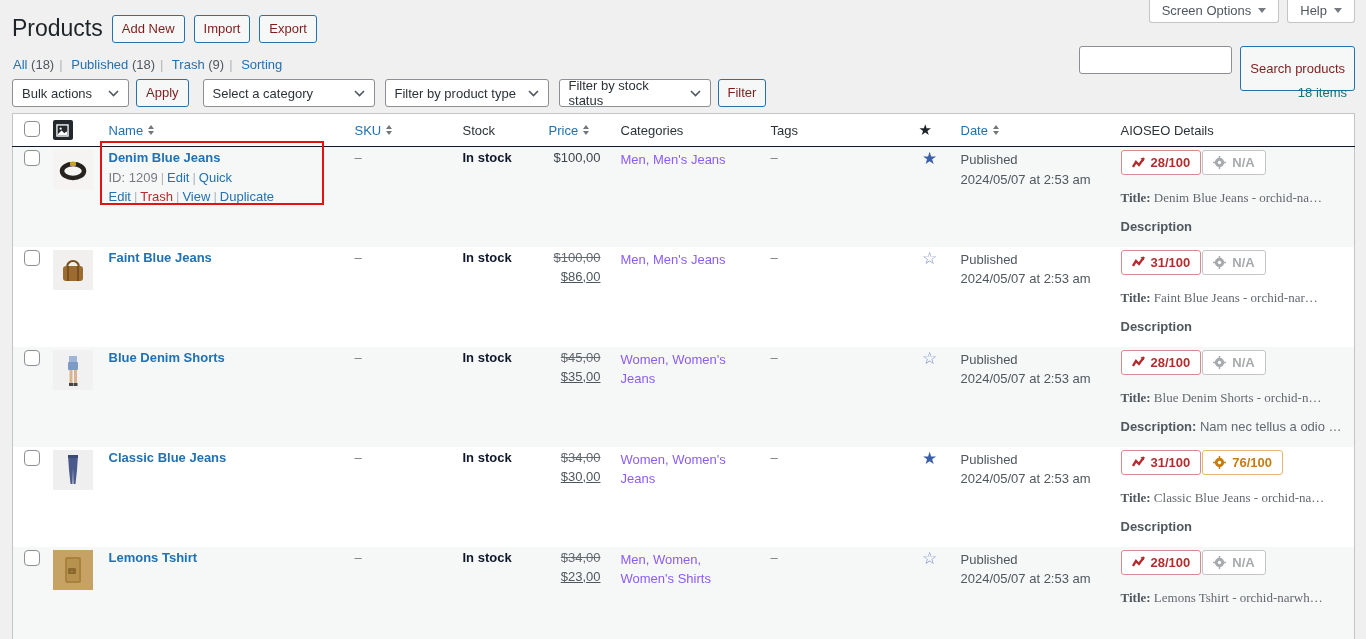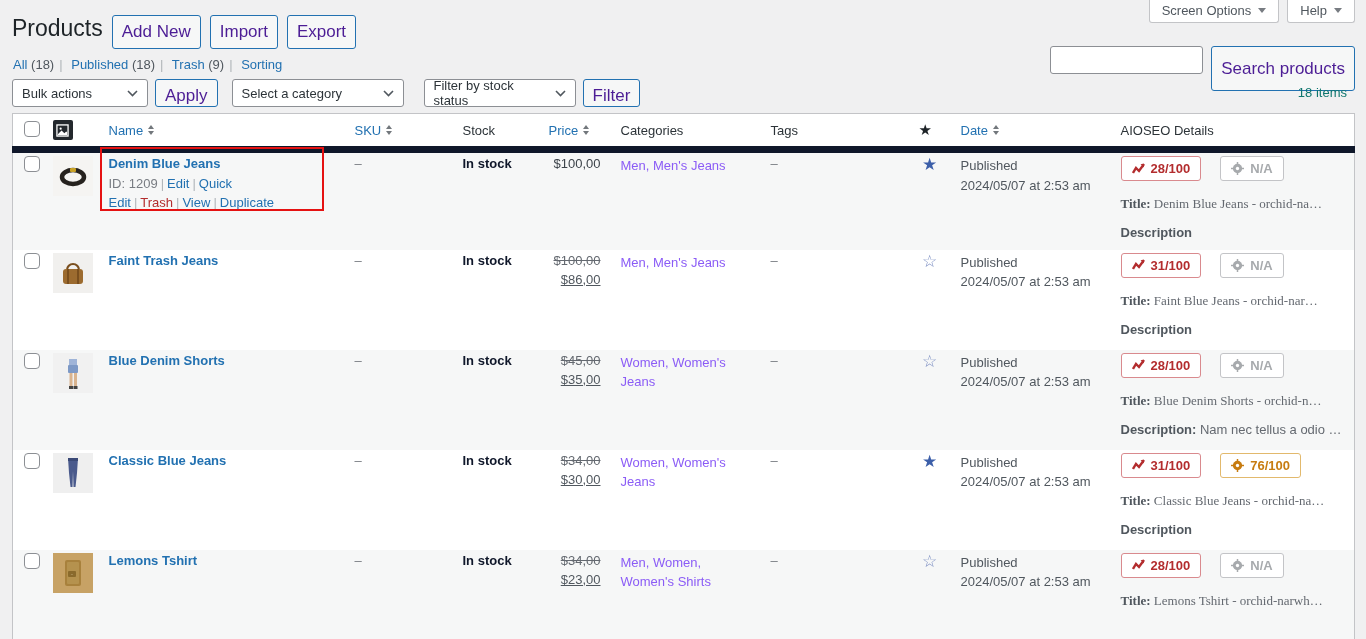--- a/index.html
+++ b/index.html
@@ -18,22 +18,22 @@
   .screen-tab {
     background:#fff; border:1px solid #c3c4c7; border-top:none; border-radius:0 0 3px 3px;
     color:#50575e; padding:3px 12px 4px; display:inline-flex; align-items:center; gap:7px;
   }
   .caret-down { width:0; height:0; border-left:4px solid transparent; border-right:4px solid transparent; border-top:5px solid #787c82; }
 
   
   .title-row { position:absolute; top:15px; left:12px; display:flex; align-items:flex-start; }
   .page-title { font-size:23px; font-weight:400; color:#1d2327; margin:0; line-height:1.2; }
   .btn {
-    background:#f6f7f7; border:1px solid #2271b1; color:#4c1d95; border-radius:3px;
-    padding:3px 9px; font-size:17px; display:inline-block; line-height:1.5; cursor:pointer;
+    background:#f6f7f7; border:1px solid #2271b1; color:#7f1d1d; border-radius:3px;
+    padding:3px 9px; font-size:13px; display:inline-block; line-height:1.5; cursor:pointer;
     font-family:"Liberation Sans",sans-serif;
   }
   .title-row .btn { margin-left:9px; }
 
   .views { position:absolute; top:57px; left:13px; color:#646970; }
   .views a { color:#2271b1; }
   .views .cnt { color:#50575e; }
   .sep { color:#b0b5b9; margin:0 5px; }
   .sep::before { content:"|"; }
 
@@ -54,21 +54,21 @@
   .items-count { position:absolute; top:85px; right:19px; color:#0f766e; }
 
   
   .list-table {
     position:absolute; top:113px; left:12px; width:1343px;
     border-collapse:collapse; table-layout:fixed; background:#fff;
     border:1px solid #c3c4c7;
   }
   .list-table th {
     text-align:left; font-weight:400; color:#2c3338; padding:6px 10px; height:27px;
-    border-bottom:7px solid #0f172a; background:#fff; vertical-align:middle;
+    border-bottom:1px solid #0f172a; background:#fff; vertical-align:middle;
   }
   .list-table th a { color:#2271b1; display:inline-flex; align-items:center; gap:5px; }
   .list-table td { vertical-align:top; padding:3px 10px; }
   tr.stripe td { background:#f6f7f7; }
   tr.product-row { height:100px; }
 
   .sort-arrows { display:inline-flex; flex-direction:column; align-items:center; }
   .a-up { width:0;height:0;border-left:3.5px solid transparent;border-right:3.5px solid transparent;border-bottom:4px solid #72777c; margin-bottom:2px;}
   .a-down{ width:0;height:0;border-left:3.5px solid transparent;border-right:3.5px solid transparent;border-top:4px solid #72777c;}
 
@@ -94,21 +94,21 @@
   .price-ins { color:#50575e; text-decoration:underline; display:block; margin-top:4px; }
   .cat-links { color:#8b5cf6; line-height:1.5; }
   .col-star { text-align:center; }
   .star { font-size:17px; line-height:1; cursor:pointer; }
   .star-on::before { content:"★"; color:#3c5fa9; }
   .star-off::before { content:"☆"; color:#7d8fc3; }
   th .star-head { color:#1d2327; font-size:15px; }
 
   .date-cell { color:#50575e; line-height:1.5; }
 
-  .seo-badges { display:flex; gap:19px; }
+  .seo-badges { display:flex; gap:1px; }
   .badge {
     display:inline-flex; align-items:center; gap:6px; background:#fff;
     border-radius:3px; padding:4px 10px; font-weight:700; cursor:pointer;
   }
   .badge-red { border:1px solid #d98a8e; color:#b32d2e; }
   .badge-gray { border:1px solid #c3c4c7; color:#a7aaad; }
   .badge-orange { border:1px solid #e2b96d; color:#c77c11; }
   .seo-title { margin:15px 0 0; color:#646970;font-family:Liberation Serif, serif; }
   .seo-title strong, .seo-desc strong { color:#50575e; }
   .seo-desc { margin:13px 0 0; color:#646970; }
@@ -140,35 +140,41 @@
   <a><span>Trash</span> <span class="cnt">(9)</span></a><span class="sep"></span>
   <a><span>Sorting</span></a>
 </div>
 
 <div class="search-row">
   <input class="search-input" type="text" style="">
   <button class="btn">Search products</button>
 </div>
 
 <div class="toolbar">
-  <div class="select" style="width:136px">
+  <div class="select" style="width:117px">
     <span>Bulk actions</span>
     <svg width="11" height="7" viewBox="0 0 11 7">
         <polyline points="1,1 5.5,5.5 10,1" fill="none" stroke="#50575e" stroke-width="1.6"></polyline>
       </svg>
   </div>
   <button class="btn">Apply</button>
   <span class="gap"></span>
   <div class="select" style="width:172px">
     <span>Select a category</span>
     <svg width="11" height="7" viewBox="0 0 11 7">
         <polyline points="1,1 5.5,5.5 10,1" fill="none" stroke="#50575e" stroke-width="1.6"></polyline>
       </svg>
   </div>
   <span style="width:10px"></span>
+  <div class="select" style="width:164px">
+    <span>Filter by product type</span>
+    <svg width="11" height="7" viewBox="0 0 11 7">
+        <polyline points="1,1 5.5,5.5 10,1" fill="none" stroke="#50575e" stroke-width="1.6"></polyline>
+      </svg>
+  </div>
   <span style="width:10px"></span>
   <div class="select" style="width:152px">
     <span>Filter by stock status</span>
     <svg width="11" height="7" viewBox="0 0 11 7">
         <polyline points="1,1 5.5,5.5 10,1" fill="none" stroke="#50575e" stroke-width="1.6"></polyline>
       </svg>
   </div>
   <button class="btn">Filter</button>
 </div>
 <div class="items-count">18 items</div>
@@ -298,21 +304,21 @@
           <svg width="40" height="40" viewBox="0 0 40 40">
               <rect width="40" height="40" fill="#f1f0ee"></rect>
               <path d="M14 17 a6 6 0 0 1 12 0" fill="none" stroke="#7a4f1e" stroke-width="2.2"></path>
               <rect x="10" y="16" width="20" height="15" rx="3" fill="#9c6b2f"></rect>
               <line x1="15" y1="16" x2="15" y2="31" stroke="#7a4f1e" stroke-width="2"></line>
               <line x1="25" y1="16" x2="25" y2="31" stroke="#7a4f1e" stroke-width="2"></line>
             </svg>
         </a>
       </td>
       <td>
-          <div class="name-wrap"><a class="row-title">Faint Trash Jeans</a></div>
+          <div class="name-wrap"><a class="row-title">Faint Blue Jeans</a></div>
         </td>
       <td><span class="dash">–</span></td>
       <td><span class="stock-in">In stock</span></td>
       <td class="col-price">
         <span class="price-del">$100,00</span>
         <span class="price-ins">$86,00</span>
       </td>
       <td><span class="cat-links">Men, Men's Jeans</span></td>
       <td><span class="dash">–</span></td>
       <td class="col-star"><span class="star star-off"></span></td>

